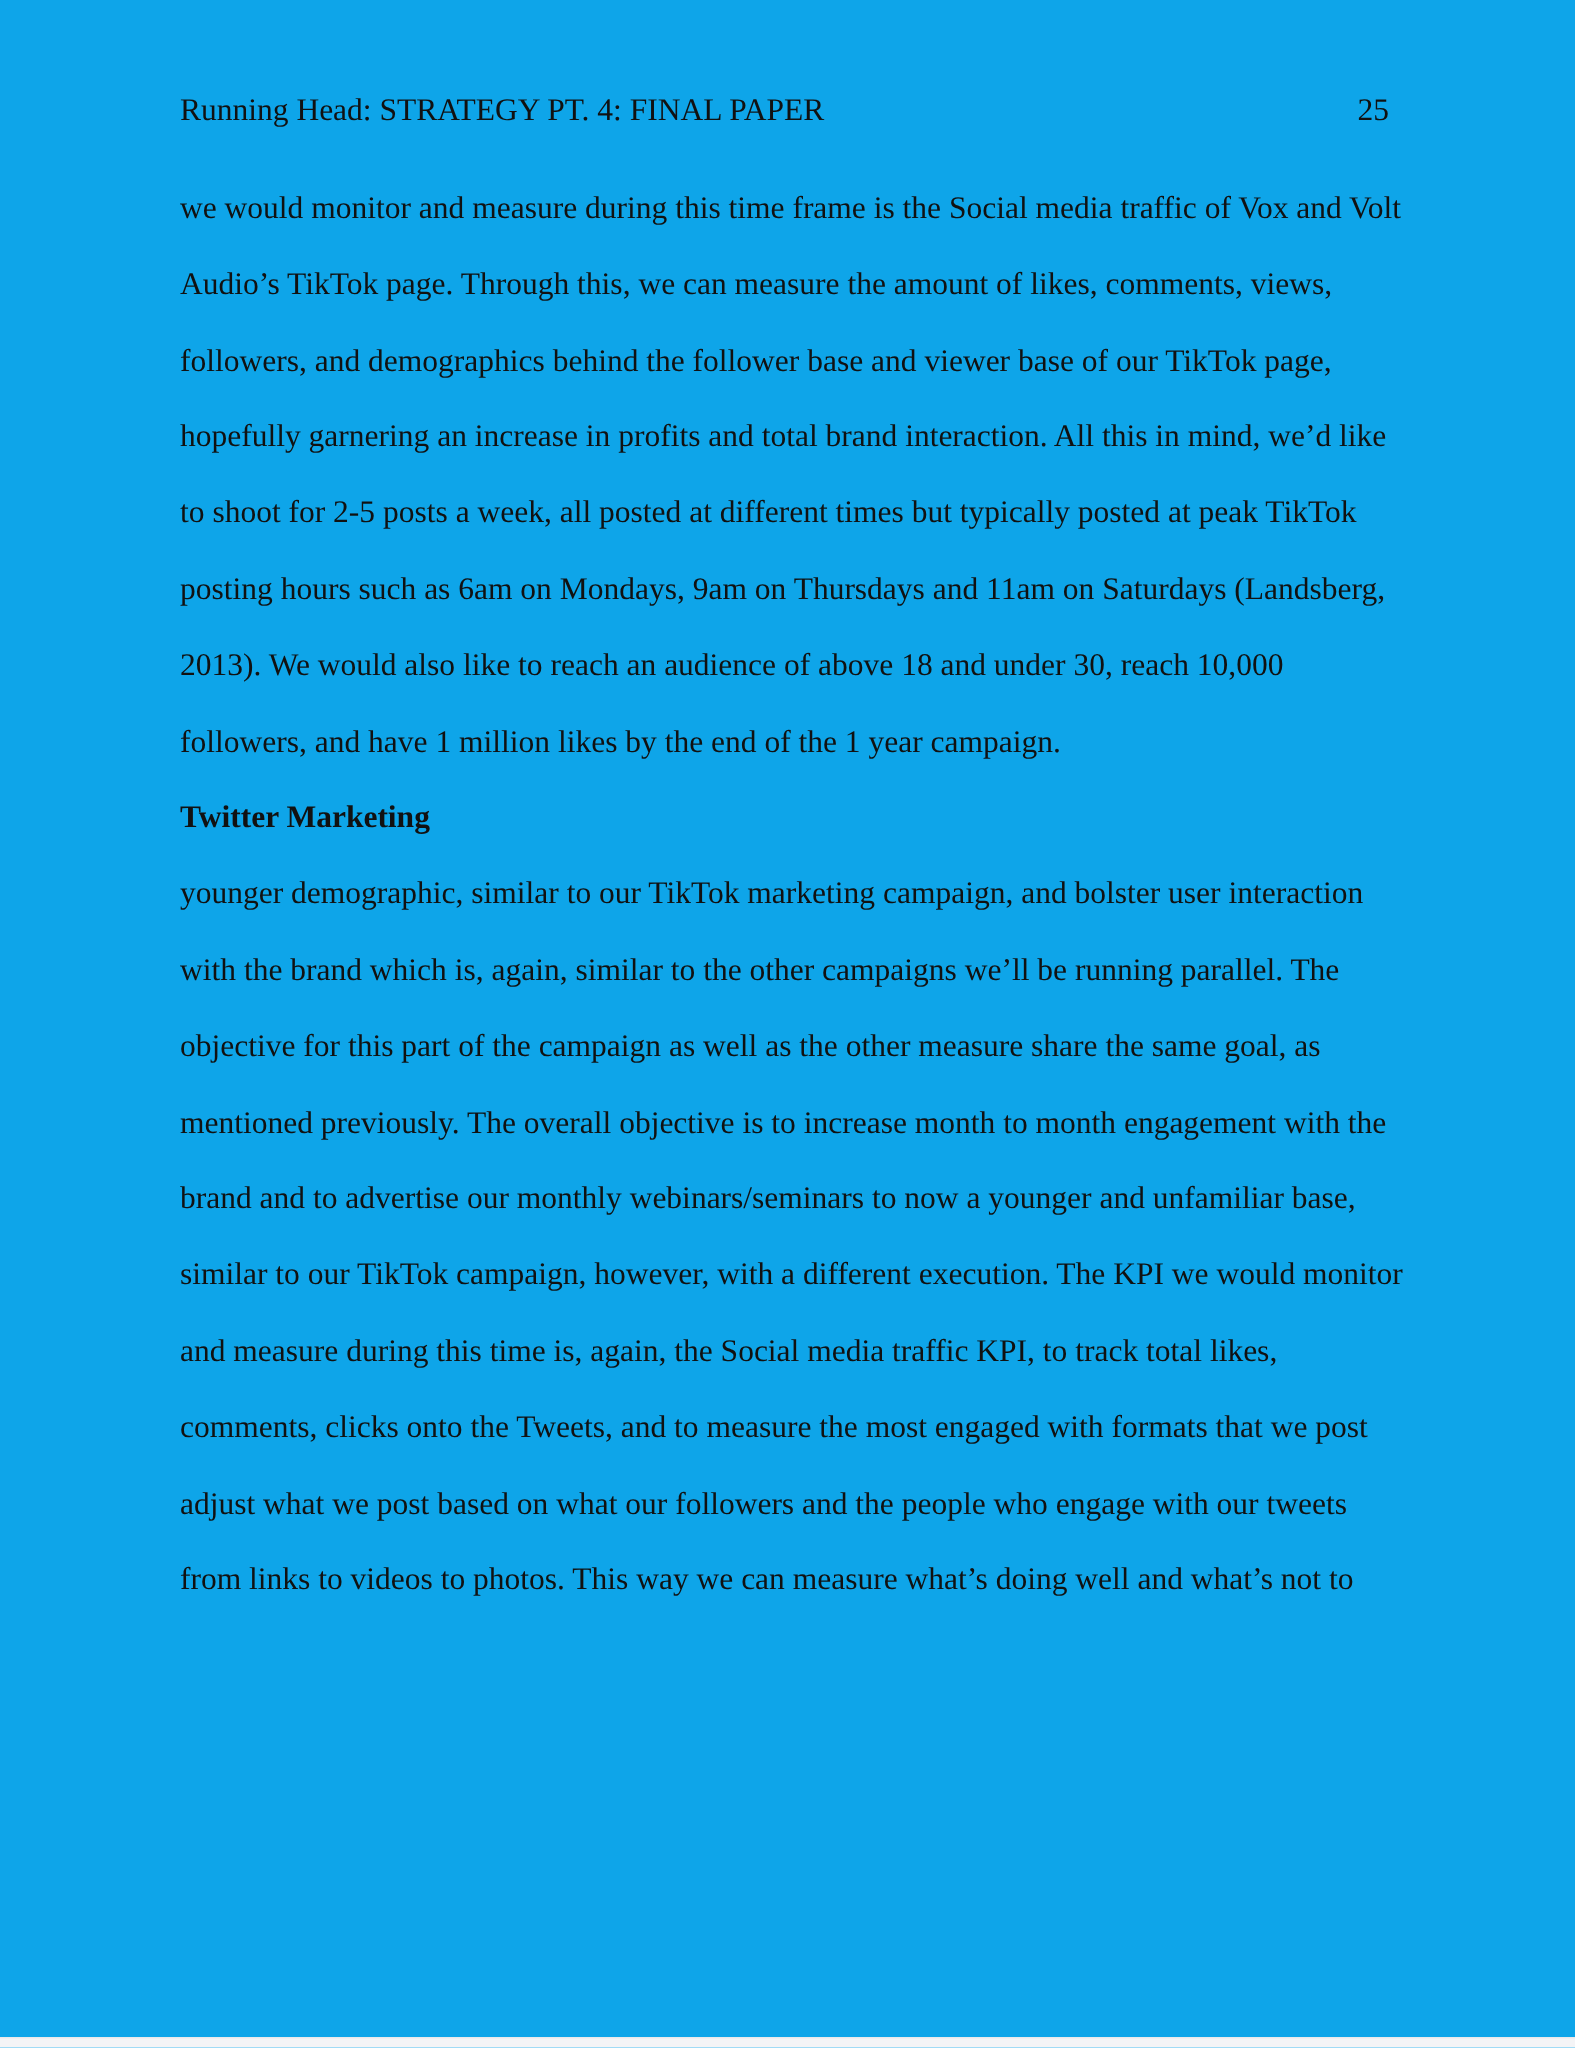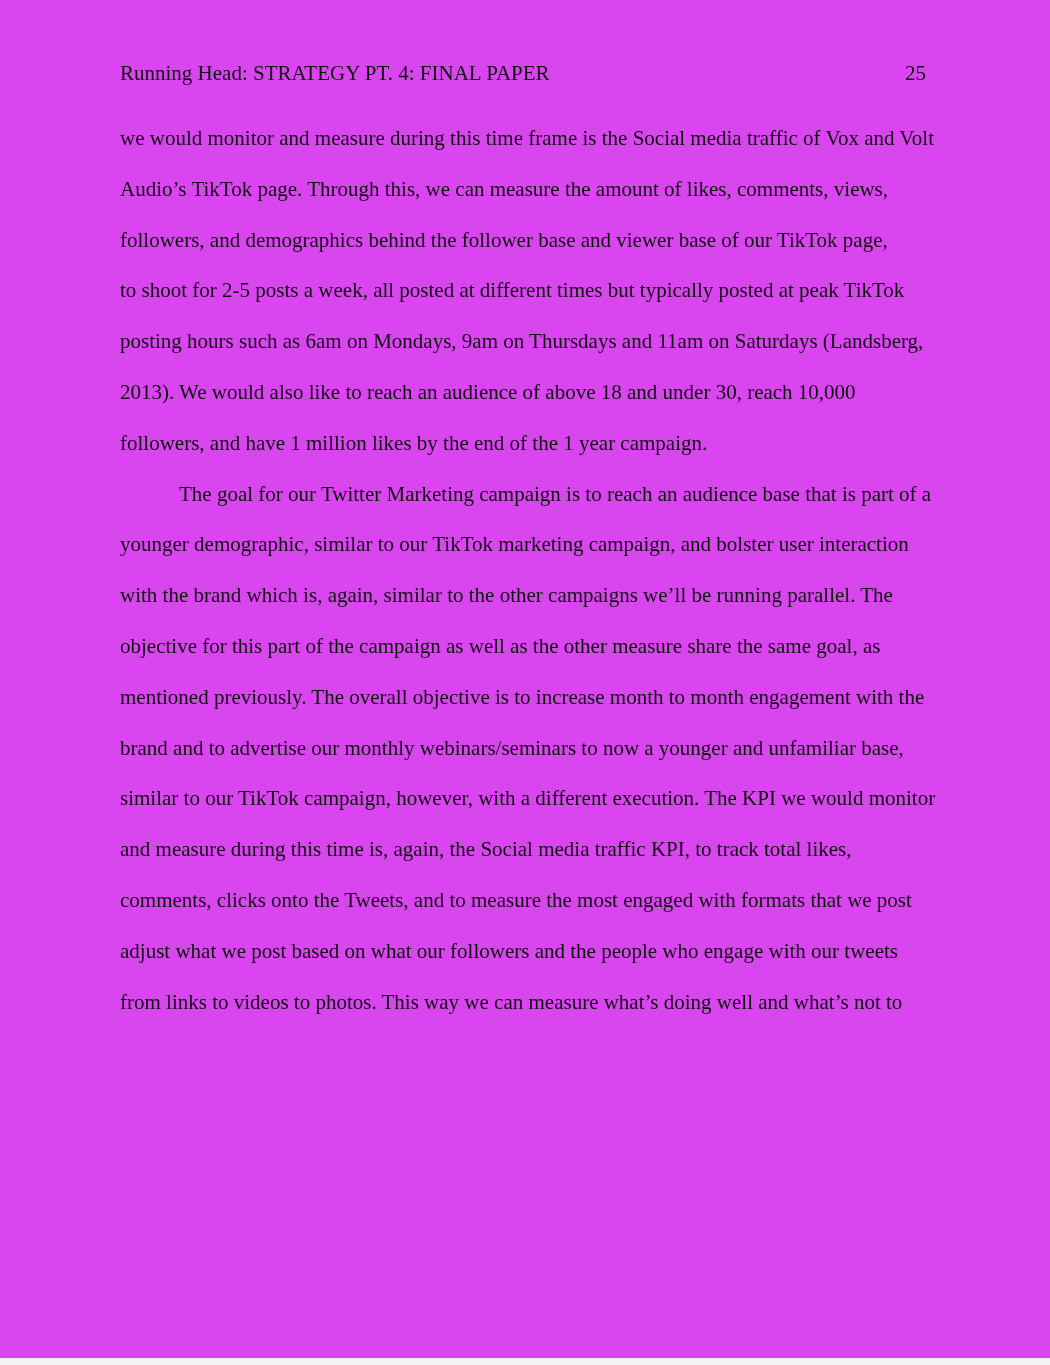--- a/index.html
+++ b/index.html
@@ -4,21 +4,21 @@
 <style>
   html, body {
     margin: 0;
     padding: 0;
     background: #ffffff;
   }
   .page {
     position: relative;
     width: 1050px;
     height: 1365px;
-    background: #d946ef;
+    background: #0ea5e9;
     font-family: "Liberation Serif", "DejaVu Serif", serif;
     color: #111111;
     overflow: hidden;
   }
   .page-header {
     position: absolute;
     top: 61px;
     left: 120px;
     width: 806px;
     display: flex;
@@ -62,27 +62,28 @@
 
   <div class="page-header">
     <span>Running Head: STRATEGY PT. 4: FINAL PAPER</span>
     <span>25</span>
   </div>
 
   <div class="content">
     <div class="line">we would monitor and measure during this time frame is the Social media traffic of Vox and Volt</div>
     <div class="line">Audio’s TikTok page. Through this, we can measure the amount of likes, comments, views,</div>
     <div class="line">followers, and demographics behind the follower base and viewer base of our TikTok page,</div>
+    <div class="line">hopefully garnering an increase in profits and total brand interaction. All this in mind, we’d like</div>
     <div class="line">to shoot for 2-5 posts a week, all posted at different times but typically posted at peak TikTok</div>
     <div class="line">posting hours such as 6am on Mondays, 9am on Thursdays and 11am on Saturdays (Landsberg,</div>
     <div class="line">2013). We would also like to reach an audience of above 18 and under 30, reach 10,000</div>
     <div class="line">followers, and have 1 million likes by the end of the 1 year campaign.</div>
 
+    <div class="line heading">Twitter Marketing</div>
 
-    <div class="line indent">The goal for our Twitter Marketing campaign is to reach an audience base that is part of a</div>
     <div class="line">younger demographic, similar to our TikTok marketing campaign, and bolster user interaction</div>
     <div class="line">with the brand which is, again, similar to the other campaigns we’ll be running parallel. The</div>
     <div class="line">objective for this part of the campaign as well as the other measure share the same goal, as</div>
     <div class="line">mentioned previously. The overall objective is to increase month to month engagement with the</div>
     <div class="line">brand and to advertise our monthly webinars/seminars to now a younger and unfamiliar base,</div>
     <div class="line">similar to our TikTok campaign, however, with a different execution. The KPI we would monitor</div>
     <div class="line">and measure during this time is, again, the Social media traffic KPI, to track total likes,</div>
     <div class="line">comments, clicks onto the Tweets, and to measure the most engaged with formats that we post</div>
     <div class="line">adjust what we post based on what our followers and the people who engage with our tweets</div>
     <div class="line">from links to videos to photos. This way we can measure what’s doing well and what’s not to</div>

